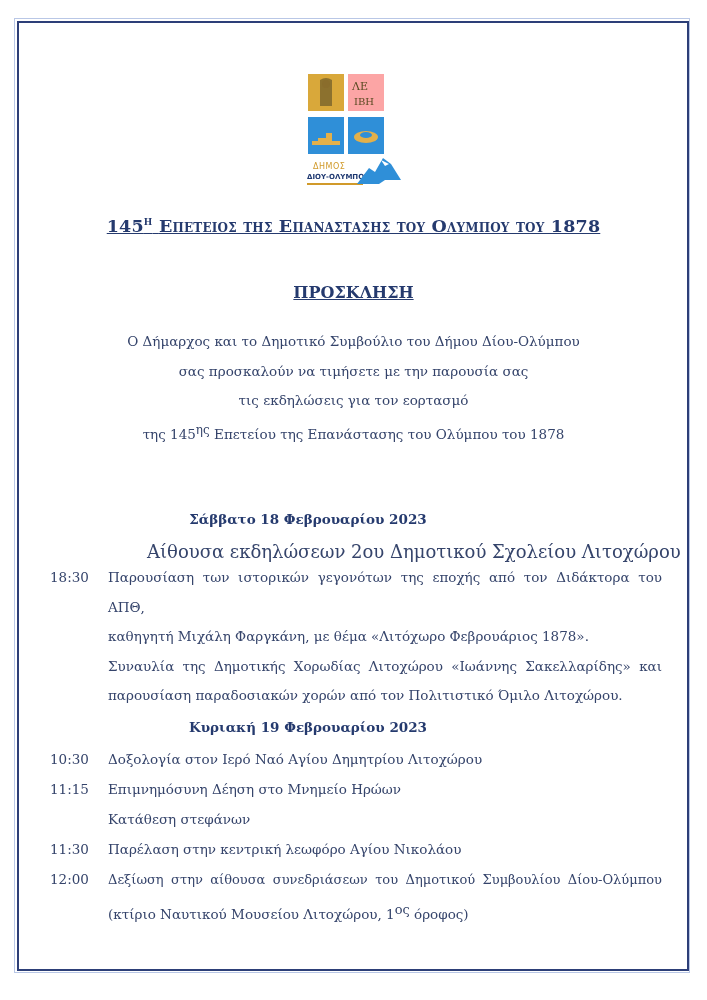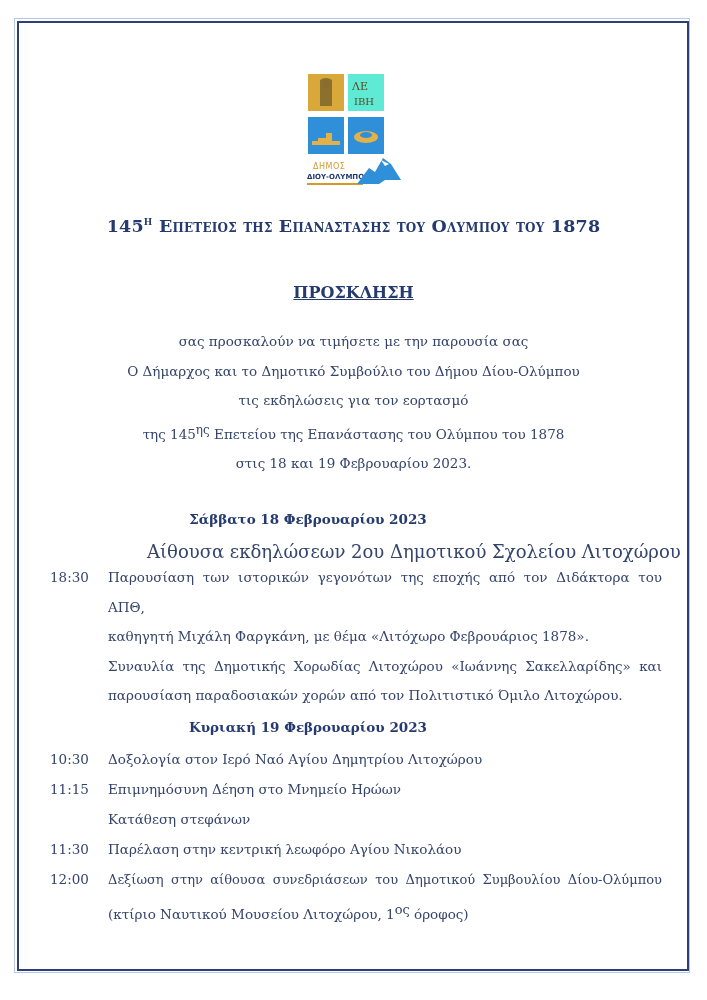--- a/index.html
+++ b/index.html
@@ -5,33 +5,33 @@
   html, body { margin: 0; padding: 0; background: #ffffff; }
   body { width: 707px; height: 1000px; position: relative; overflow: hidden;
          font-family: "DejaVu Serif", serif; color: #2e3a5c; }
   .frame-outer { position: absolute; left: 14px; top: 18px; width: 676px; height: 955px;
                  border: 1px solid #b9c7e6; box-sizing: border-box; }
   .frame { position: absolute; left: 17px; top: 21px; width: 672px; height: 950px;
            border: 2px solid #2d3f78; box-sizing: border-box; }
   .logo { position: absolute; left: 305px; top: 74px; width: 100px; height: 118px; }
   .tile { position: absolute; width: 36px; height: 37px; }
   .t1 { left: 3px; top: 0; background: #d9a83a; }
-  .t2 { left: 43px; top: 0; background: #5eead4; }
+  .t2 { left: 43px; top: 0; background: #fca5a5; }
   .t3 { left: 3px; top: 43px; background: #2f8fd8; }
   .t4 { left: 43px; top: 43px; background: #2f8fd8; }
   .tile svg { width: 100%; height: 100%; display: block; }
   .logo-text1 { position: absolute; left: 8px; top: 88px; font-family: "DejaVu Sans", sans-serif;
                 font-size: 8px; color: #d19a2a; letter-spacing: 0.5px; }
   .logo-text2 { position: absolute; left: 2px; top: 99px; font-family: "DejaVu Sans", sans-serif;
                 font-size: 7px; color: #1d3770; font-weight: bold; }
   .logo-line { position: absolute; left: 2px; top: 109px; width: 56px; height: 2px; background: #d19a2a; }
   .logo-mountain { position: absolute; left: 50px; top: 80px; width: 48px; height: 32px; }
 
   .title { position: absolute; left: 0; width: 707px; top: 216px; text-align: center;
-           font-size: 17.5px; font-weight: bold; color: #253a6e; letter-spacing: 0.2px; }
+           font-size: 17.5px; font-weight: bold; color: #253a6e; letter-spacing: 0.2px; text-decoration: underline; }
   .title sup { font-size: 9px; vertical-align: 7px; }
   .heading { position: absolute; left: 0; width: 707px; top: 283px; text-align: center;
              font-size: 16px; font-weight: bold; color: #253a6e; text-decoration: underline; }
 
   .intro { position: absolute; left: 0; width: 707px; top: 327px; text-align: center;
            font-size: 13.5px; line-height: 29.5px; color: #35446b; }
   .intro sup { font-size: 12px; vertical-align: 5px; }
 
   .day-heading { position: absolute; left: 0; width: 616px; text-align: center;
                  font-size: 13.5px; font-weight: bold; color: #253a6e; }
@@ -82,25 +82,24 @@
 </div>
 
 <div class="title">
   <span>145</span><sup>Η</sup>
   <span style="font-variant: small-caps;">Επετειος της Επαναστασης του Ολυμπου του 1878</span>
 </div>
 
 <div class="heading">ΠΡΟΣΚΛΗΣΗ</div>
 
 <div class="intro">
+  <div>Ο Δήμαρχος και το Δημοτικό Συμβούλιο του Δήμου Δίου-Ολύμπου</div>
   <div>σας προσκαλούν να τιμήσετε με την παρουσία σας</div>
-  <div>Ο Δήμαρχος και το Δημοτικό Συμβούλιο του Δήμου Δίου-Ολύμπου</div>
   <div>τις εκδηλώσεις για τον εορτασμό</div>
   <div><span>της 145</span><sup>ης</sup><span> Επετείου της Επανάστασης του Ολύμπου του 1878</span></div>
-  <div>στις 18 και 19 Φεβρουαρίου 2023.</div>
 </div>
 
 <div class="day-heading" style="top:511px;">Σάββατο 18 Φεβρουαρίου 2023</div>
 <div class="venue">Αίθουσα εκδηλώσεων 2ου Δημοτικού Σχολείου Λιτοχώρου</div>
 
 <div class="row" style="top:563px;">
   <div class="time">18:30</div>
   <div class="desc">
     <div>Παρουσίαση των ιστορικών γεγονότων της εποχής από τον Διδάκτορα του ΑΠΘ,</div>
     <div>καθηγητή Μιχάλη Φαργκάνη, με θέμα «Λιτόχωρο Φεβρουάριος 1878».</div>

